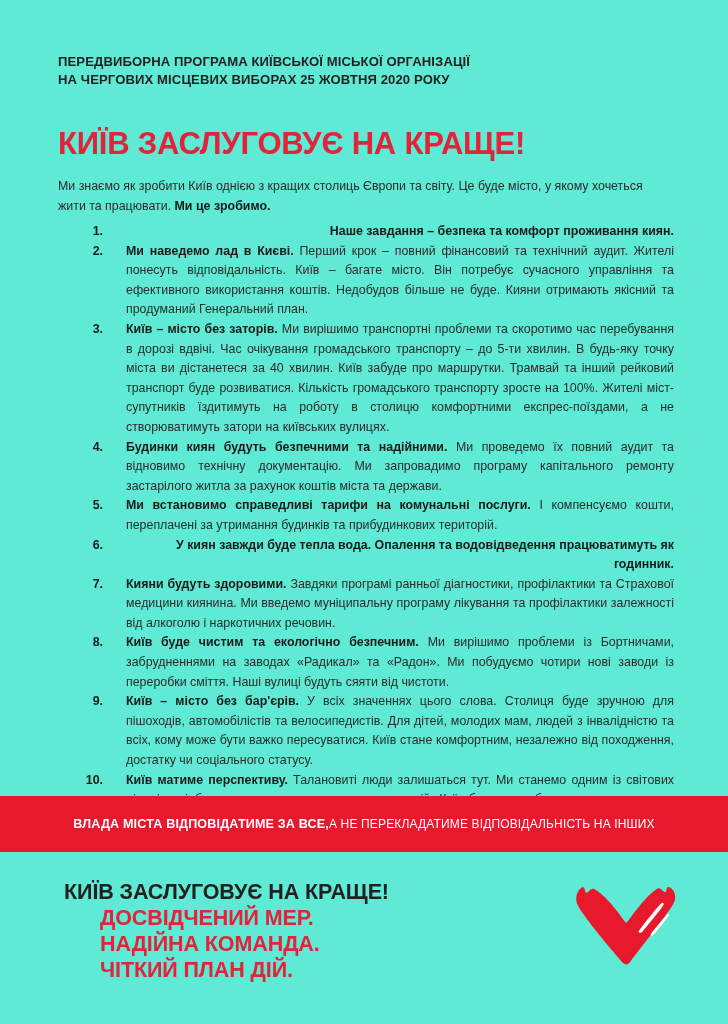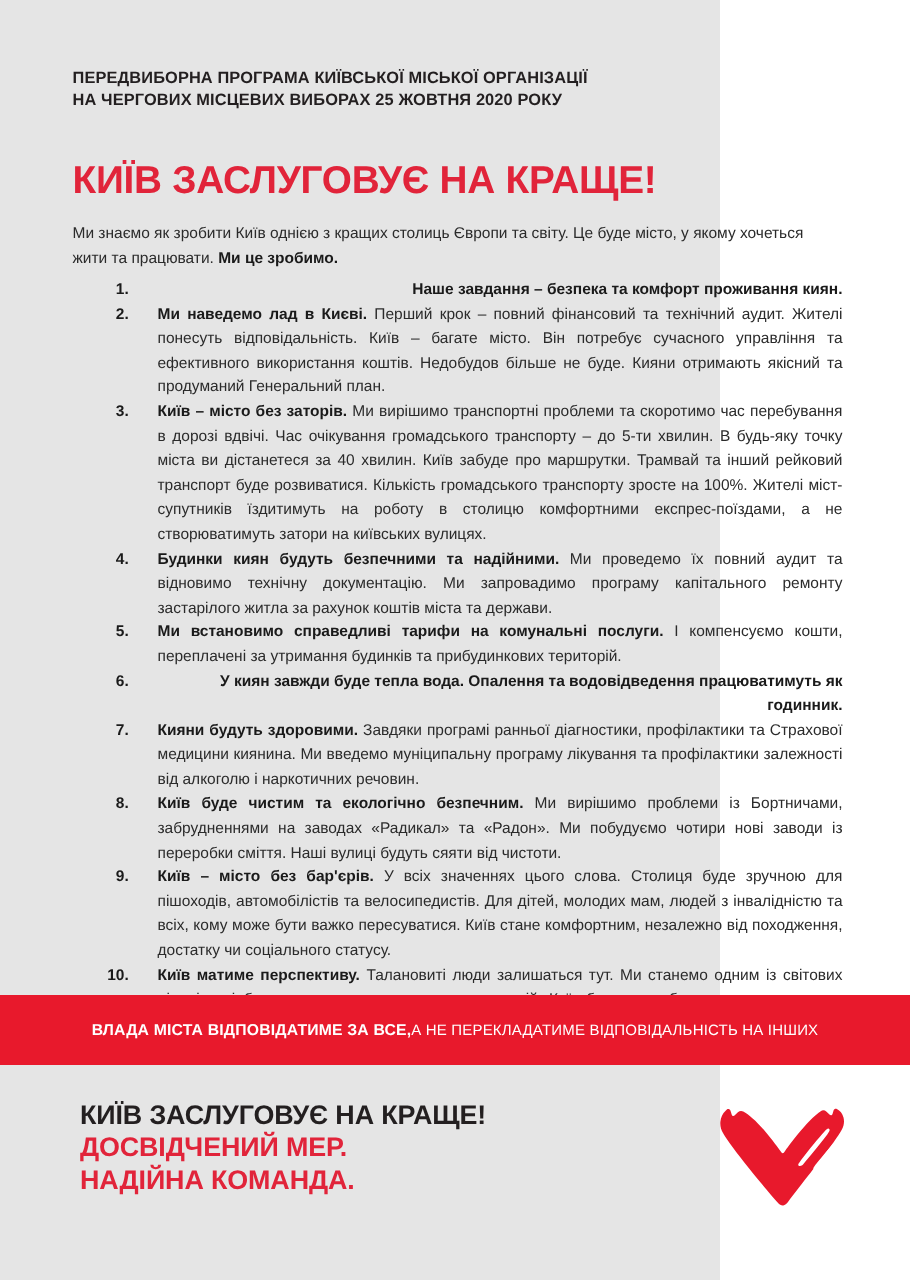--- a/index.html
+++ b/index.html
@@ -11,24 +11,24 @@
   body {
     width: 728px;
     height: 1024px;
     position: relative;
     font-family: "Liberation Sans", "DejaVu Sans", sans-serif;
     color: #1a1a1a;
     overflow: hidden;
   }
 
   .page {
-    width: 576px;
+    width: 728px;
     height: 1024px;
     position: relative;
-    background: #e5e5e5;
+    background: #5eead4;
     box-sizing: border-box;
     text-decoration: underline;
   }
 
   
   .header {
     position: absolute;
     left: 58px;
     top: 53px;
     width: 640px;
@@ -147,21 +147,21 @@
     width: 460px;
   }
   .slogan-line {
     font-size: 21.5px;
     font-weight: bold;
     line-height: 26px;
     letter-spacing: -0.1px;
     white-space: nowrap;
   }
   .slogan-line.dark { color: #231f20; }
-  .slogan-line.red  { color: #e1243a; }
+  .slogan-line.red  { color: #e1243a; margin-left: 36px; }
 
   .logo {
     position: absolute;
     left: 556px;
     top: 14px;
     width: 140px;
     height: 120px;
   }
   .logo svg { display: block; width: 140px; height: 120px; }
 </style>
@@ -227,20 +227,21 @@
   <div class="banner">
     <div class="banner-line1">ВЛАДА МІСТА ВІДПОВІДАТИМЕ ЗА ВСЕ,</div>
     <div class="banner-line2">А НЕ ПЕРЕКЛАДАТИМЕ ВІДПОВІДАЛЬНІСТЬ НА ІНШИХ</div>
   </div>
 
   <div class="footer">
     <div class="slogan" id="footer-slogan">
         <div class="slogan-line dark">КИЇВ ЗАСЛУГОВУЄ НА КРАЩЕ!</div>
         <div class="slogan-line red">ДОСВІДЧЕНИЙ МЕР.</div>
         <div class="slogan-line red">НАДІЙНА КОМАНДА.</div>
+        <div class="slogan-line red">ЧІТКИЙ ПЛАН ДІЙ.</div>
       </div>
 
     <div class="logo">
       <svg viewBox="0 0 140 120" xmlns="http://www.w3.org/2000/svg" aria-hidden="true">
         <path d="M24.5 22.5
                  C22.0 24.5 20.6 28.0 20.3 31.4
                  C20.0 34.6 20.8 37.6 22.4 40.4
                  C26.0 46.6 33.8 57.0 43.0 68.4
                  C52.6 80.3 62.0 91.3 66.3 96.2
                  C67.6 97.7 69.2 98.6 70.6 98.4

